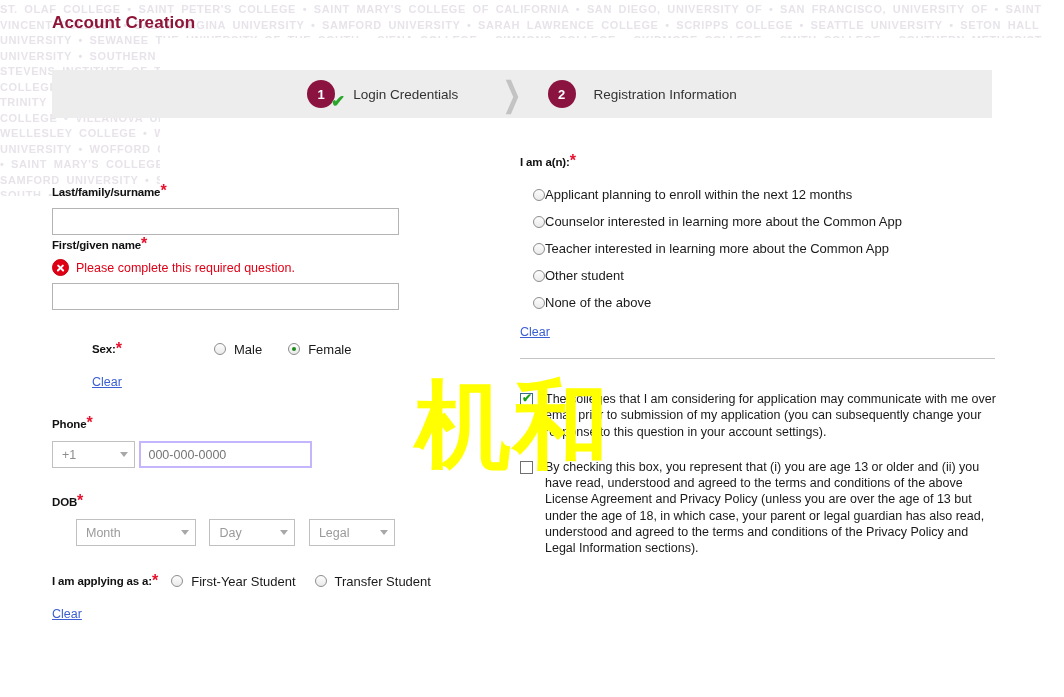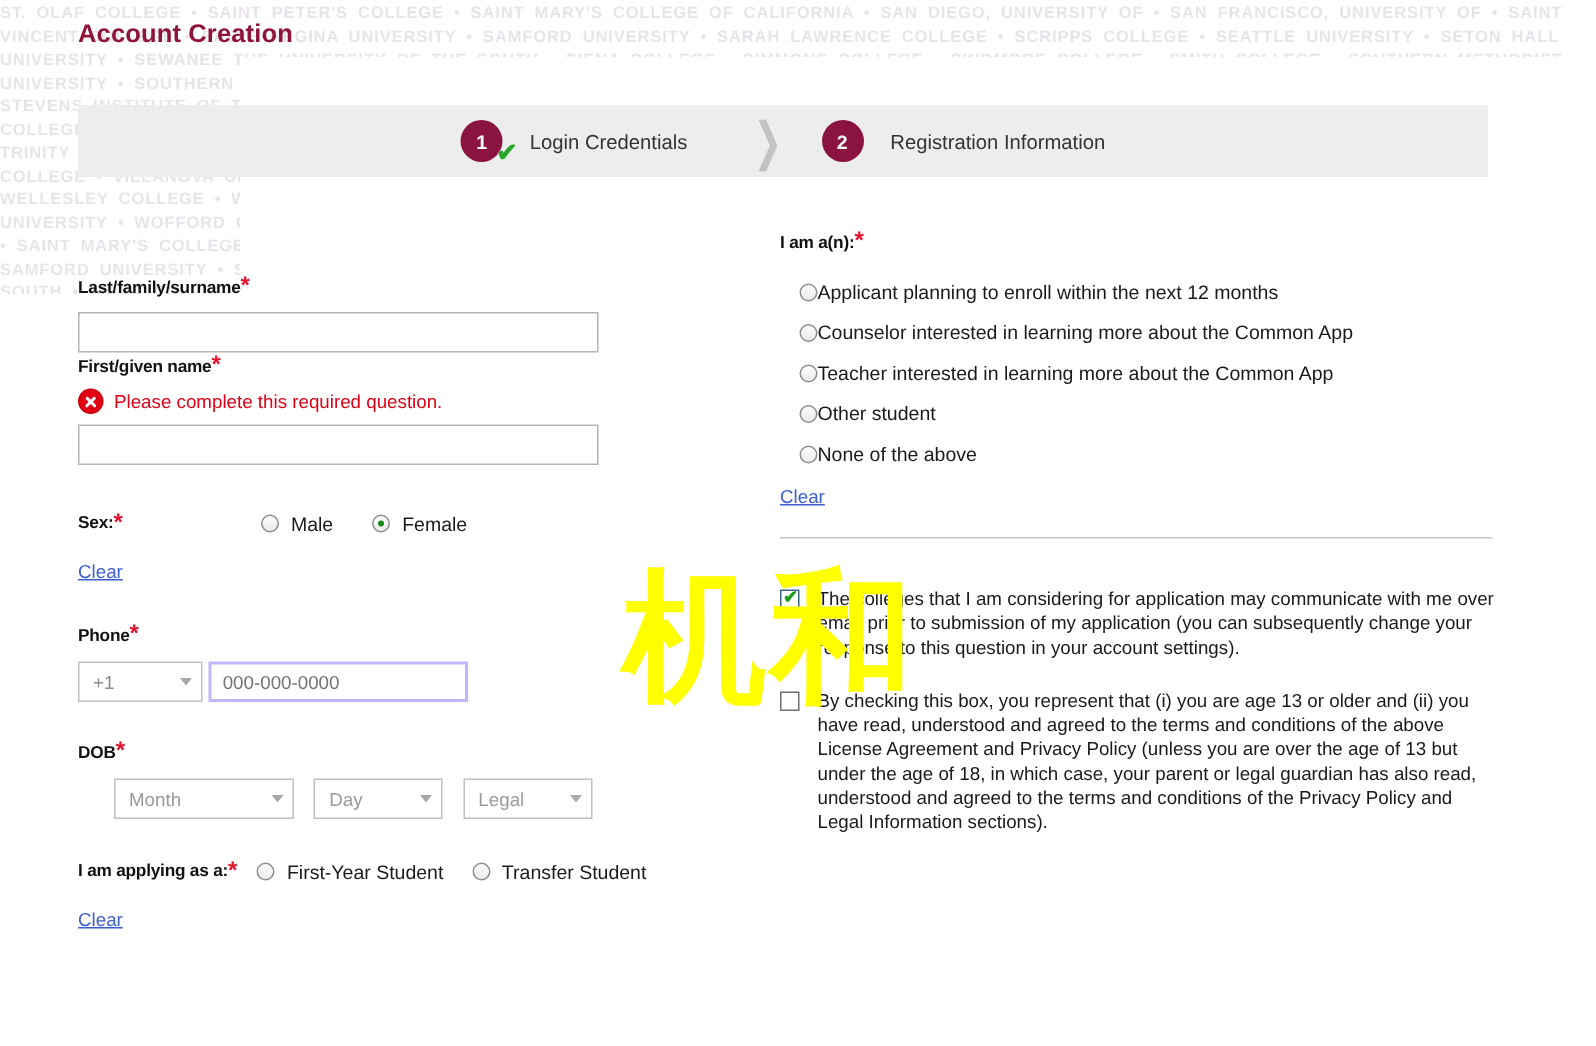--- a/index.html
+++ b/index.html
@@ -233,21 +233,21 @@
     <div class="field">
       <span class="flabel">First/given name</span><span class="req">*</span>
       <div class="errline">
         <span class="err-icon"></span>
         <span class="err-text">Please complete this required question.</span>
       </div>
       <input class="txtinput" type="text" placeholder="" style="">
     </div>
 
 
-    <div class="field" style="margin-top:30px;">
+    <div class="field" style="margin-top:30px;margin-left:40px;">
       <div style="display:flex; align-items:center;">
         <span class="flabel">Sex:</span>
           <span class="req">*</span>
         <span class="radio-item" style="margin-left:92px;">
           <span class="radio"></span>
           <span>Male</span>
         </span>
         <span class="radio-item" style="margin-left:26px;">
           <span class="radio checked"></span>
           <span>Female</span>

